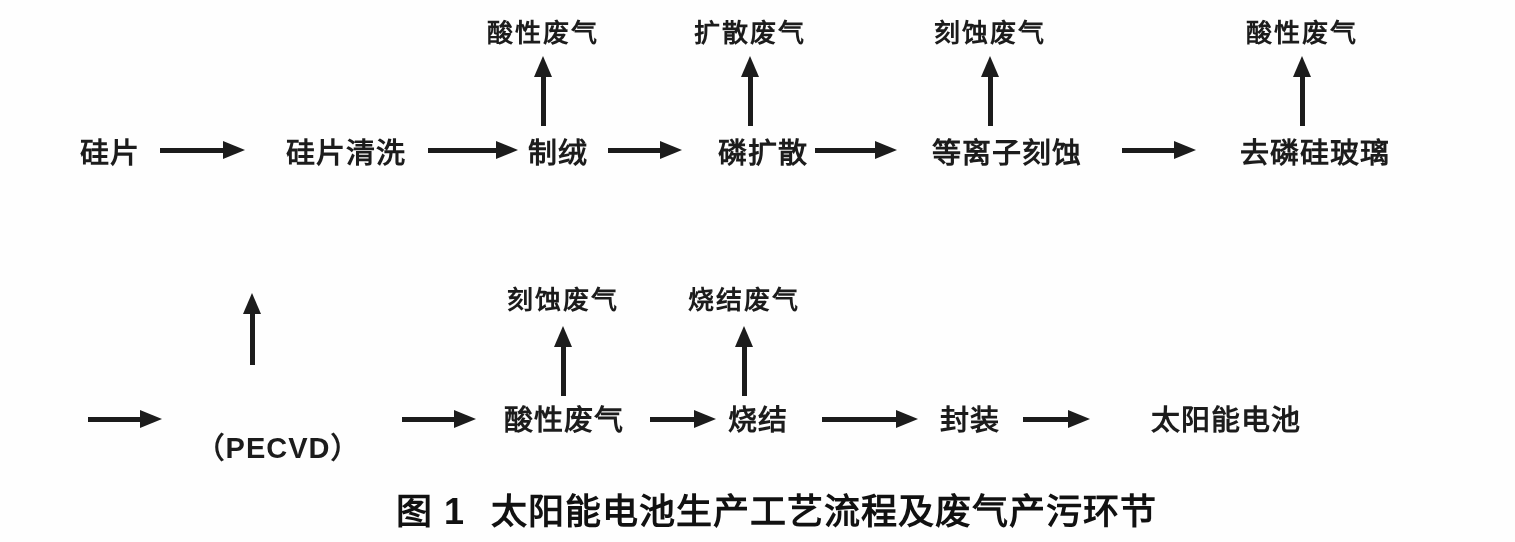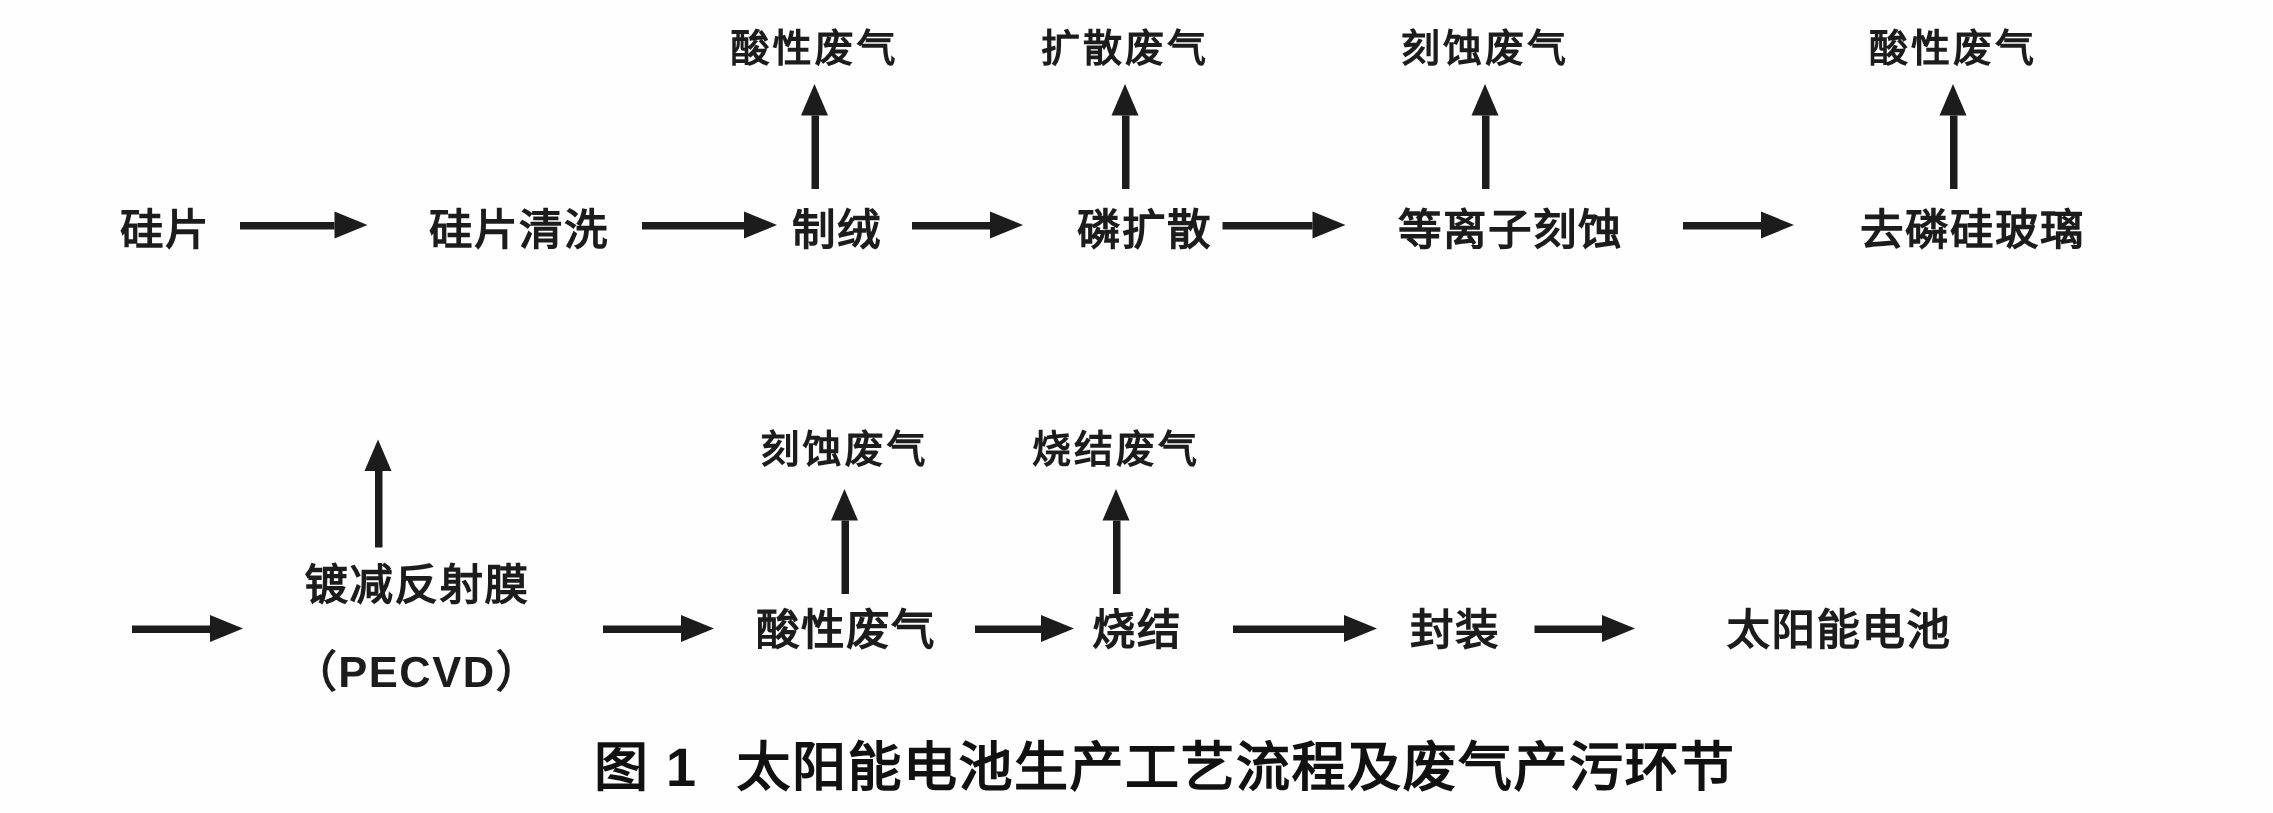--- a/index.html
+++ b/index.html
@@ -146,21 +146,20 @@
       </div>
     <div class="varrow" style="left:563px; top:326px; height:70px;">
         <div class="head"></div>
         <div class="shaft"></div>
       </div>
     <div class="varrow" style="left:744px; top:326px; height:70px;">
         <div class="head"></div>
         <div class="shaft"></div>
       </div>
 
-    <div class="node" style="left:278px;  top:387px;">镀减反射膜</div>
     <div class="node" style="left:278px;  top:445px;">（PECVD）</div>
     <div class="node" style="left:564px;  top:417px;">酸性废气</div>
     <div class="node" style="left:758px;  top:417px;">烧结</div>
     <div class="node" style="left:970px;  top:417px;">封装</div>
     <div class="node" style="left:1226px; top:417px;">太阳能电池</div>
 
     <div class="harrow" style="left:88px;   top:419px; width:74px;">
         <div class="shaft"></div>
         <div class="head"></div>
       </div>

